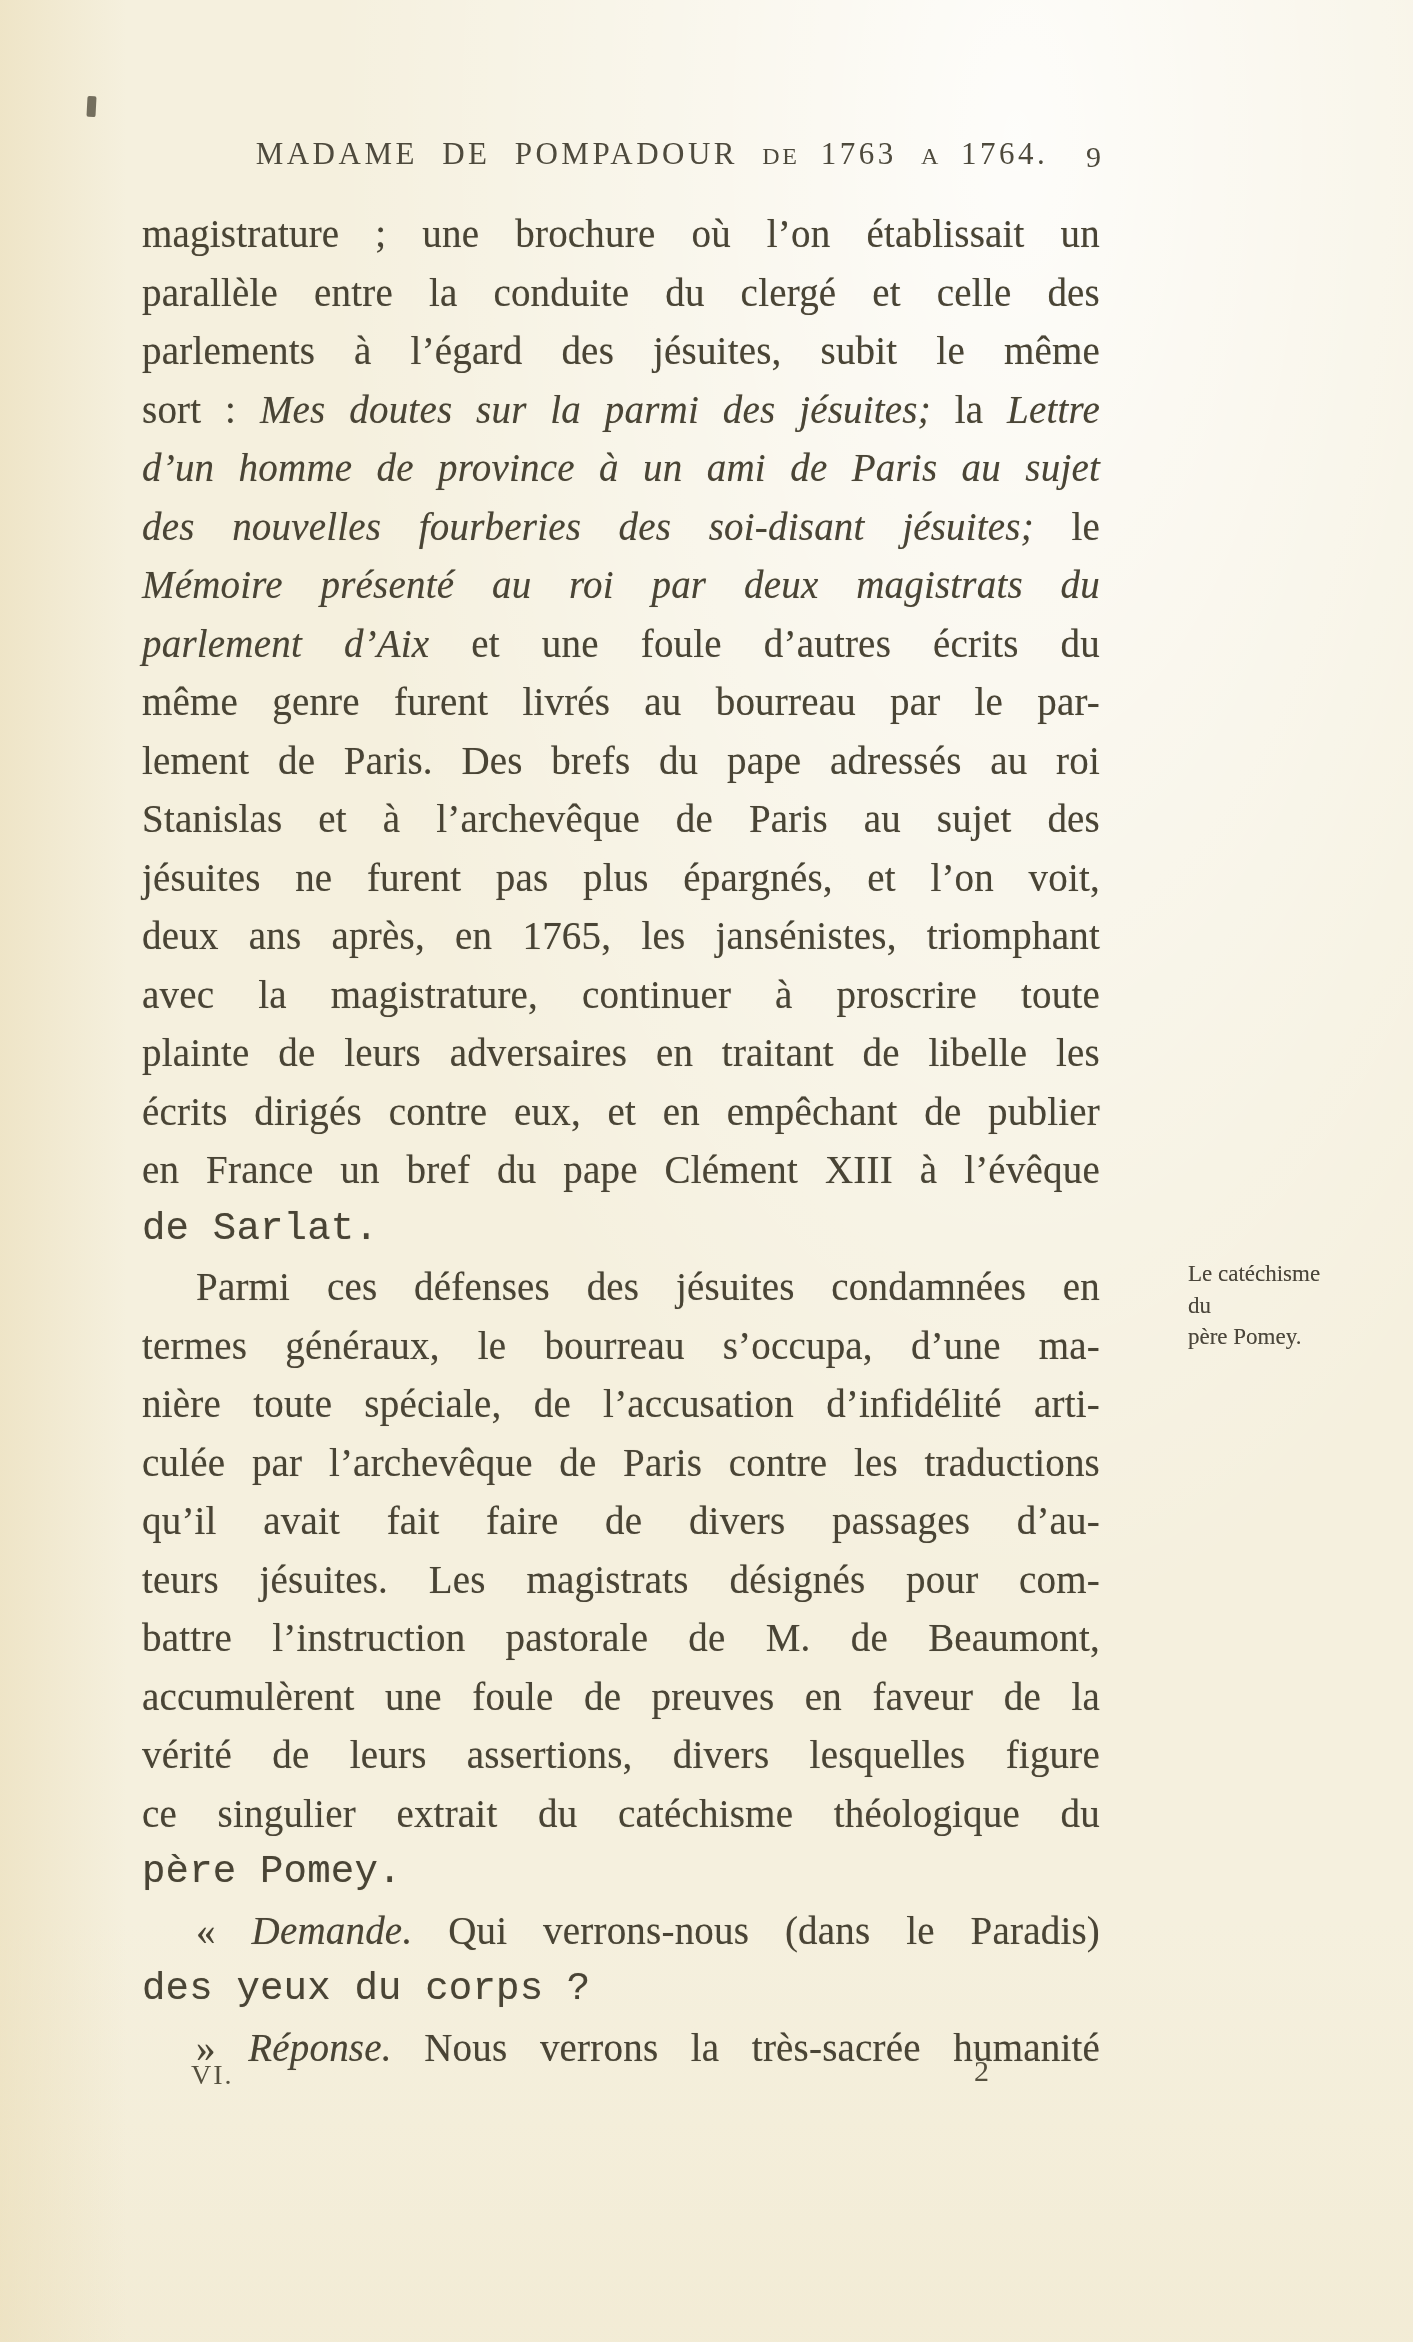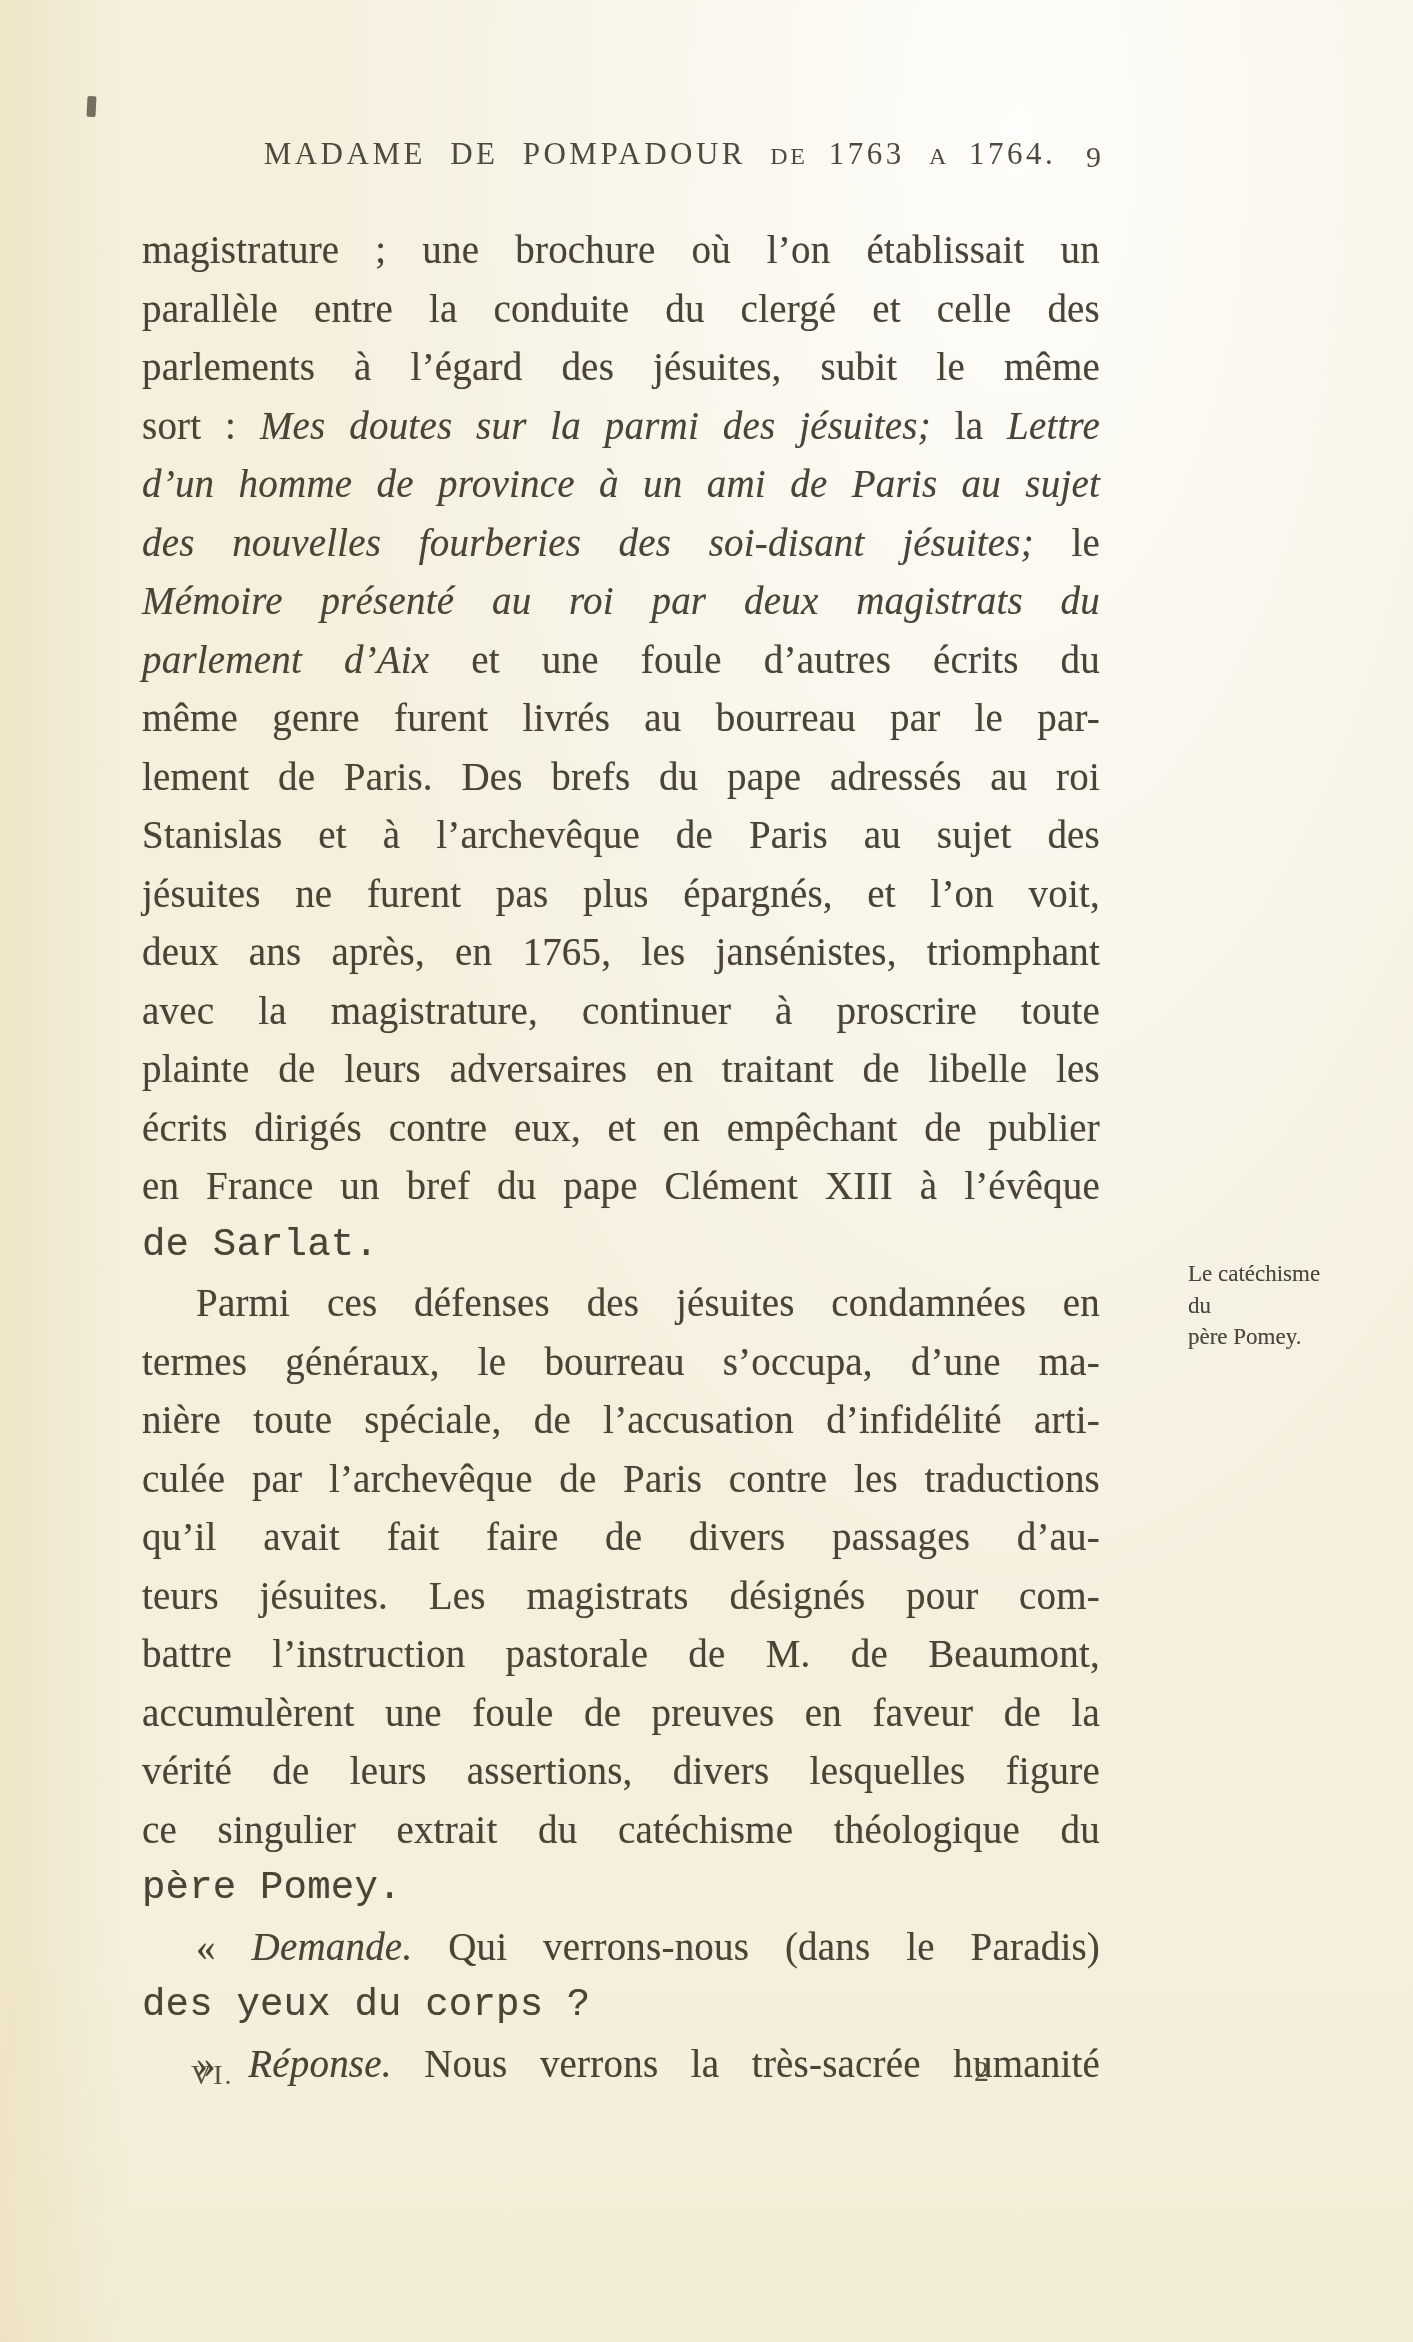--- a/index.html
+++ b/index.html
@@ -16,21 +16,21 @@
     font-family: "Liberation Serif", "DejaVu Serif", serif;
     background:
       linear-gradient(90deg, rgba(233,219,180,0.55) 0%, rgba(245,240,224,0.0) 9%),
       radial-gradient(ellipse at 72% 6%, rgba(255,255,255,0.85) 0%, rgba(255,255,255,0.0) 48%),
       linear-gradient(0deg, rgba(238,228,198,0.35) 0%, rgba(238,228,198,0.0) 18%),
       #f5f0de;
   }
   
   .running-header {
     position: absolute;
-    left: 180px;
+    left: 172px;
     top: 134px;
     width: 960px;
     height: 40px;
     line-height: 40px;
     text-align: center;
     word-spacing: 13px;
     color: #4e4a3d;
     white-space: nowrap;
   }
   .hdr-lg { font-size: 31px; letter-spacing: 3.5px; }
@@ -40,21 +40,21 @@
     left: 1086px;
     top: 140px;
     font-size: 30px;
     letter-spacing: 2px;
     color: #4e4a3d;
   }
   
   .body-text {
     position: absolute;
     left: 142px;
-    top: 221px;
+    top: 205px;
     width: 958px;
     font-size: 39px;
     letter-spacing: 0.2px;
     color: #494435;
     text-shadow: 0 0 0.7px rgba(73,68,53,0.45);
   }
   .line {
     height: 58.5px;
     line-height: 58.5px;
     text-align: justify;

